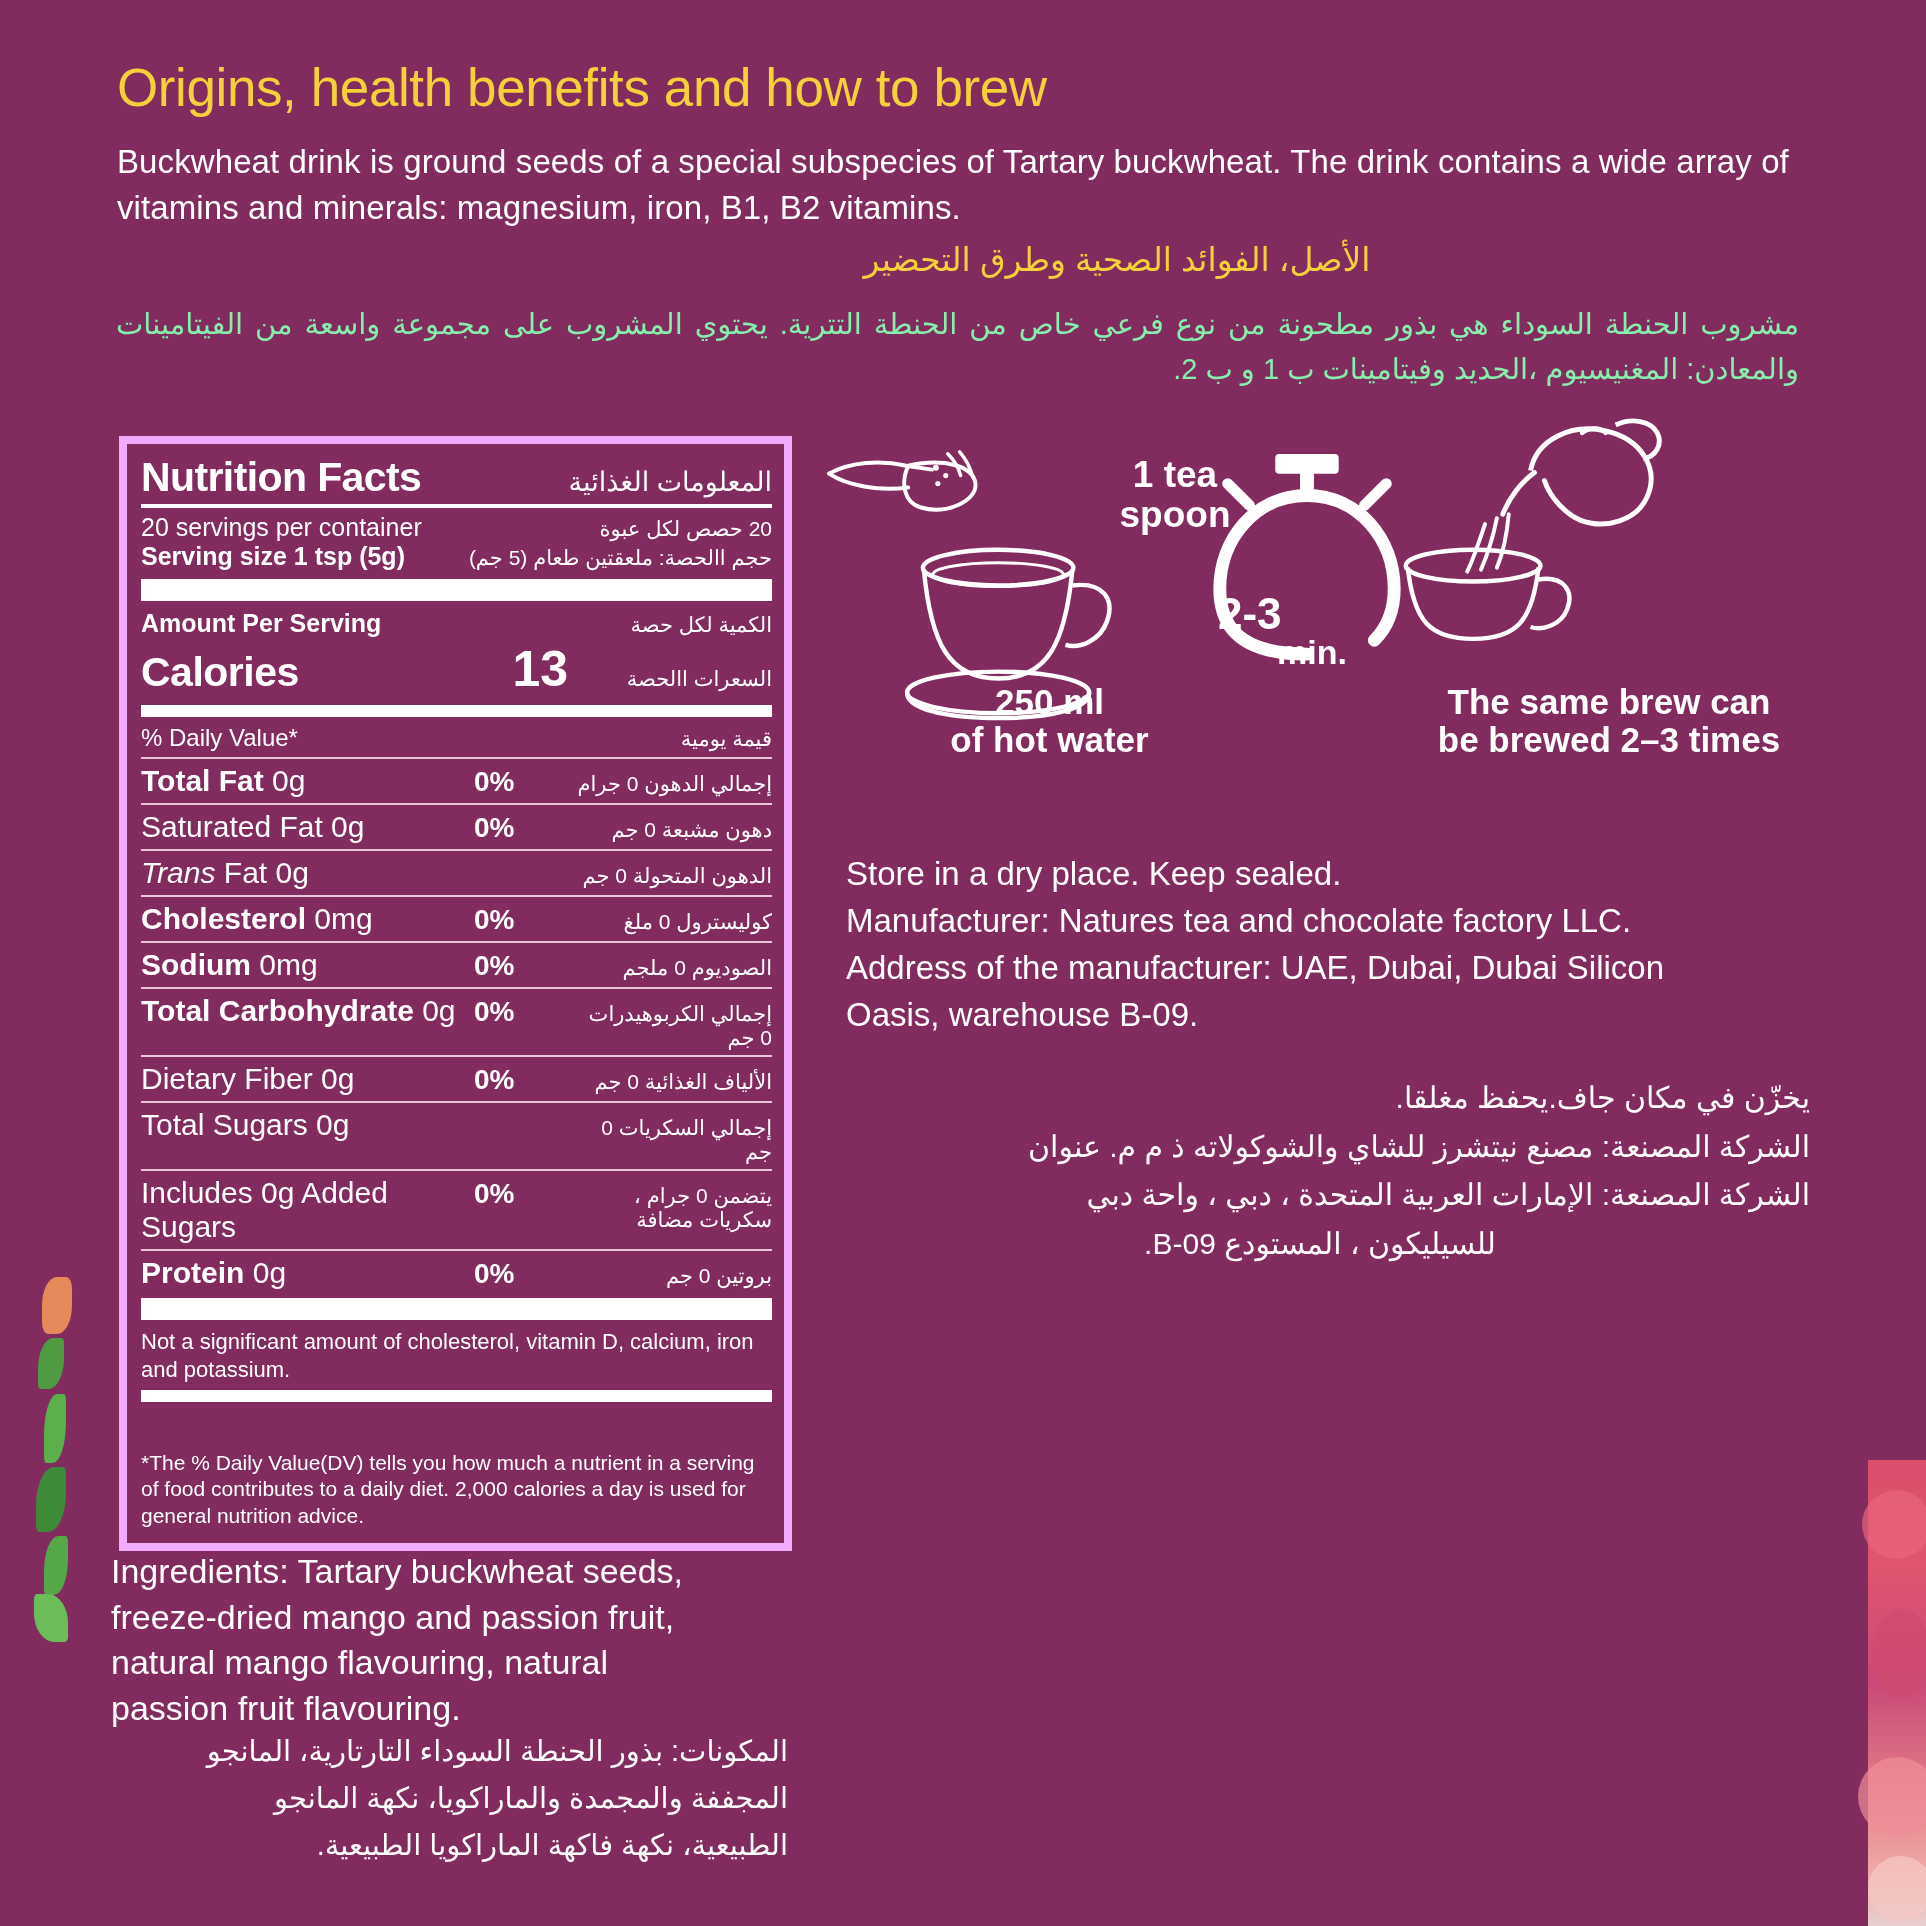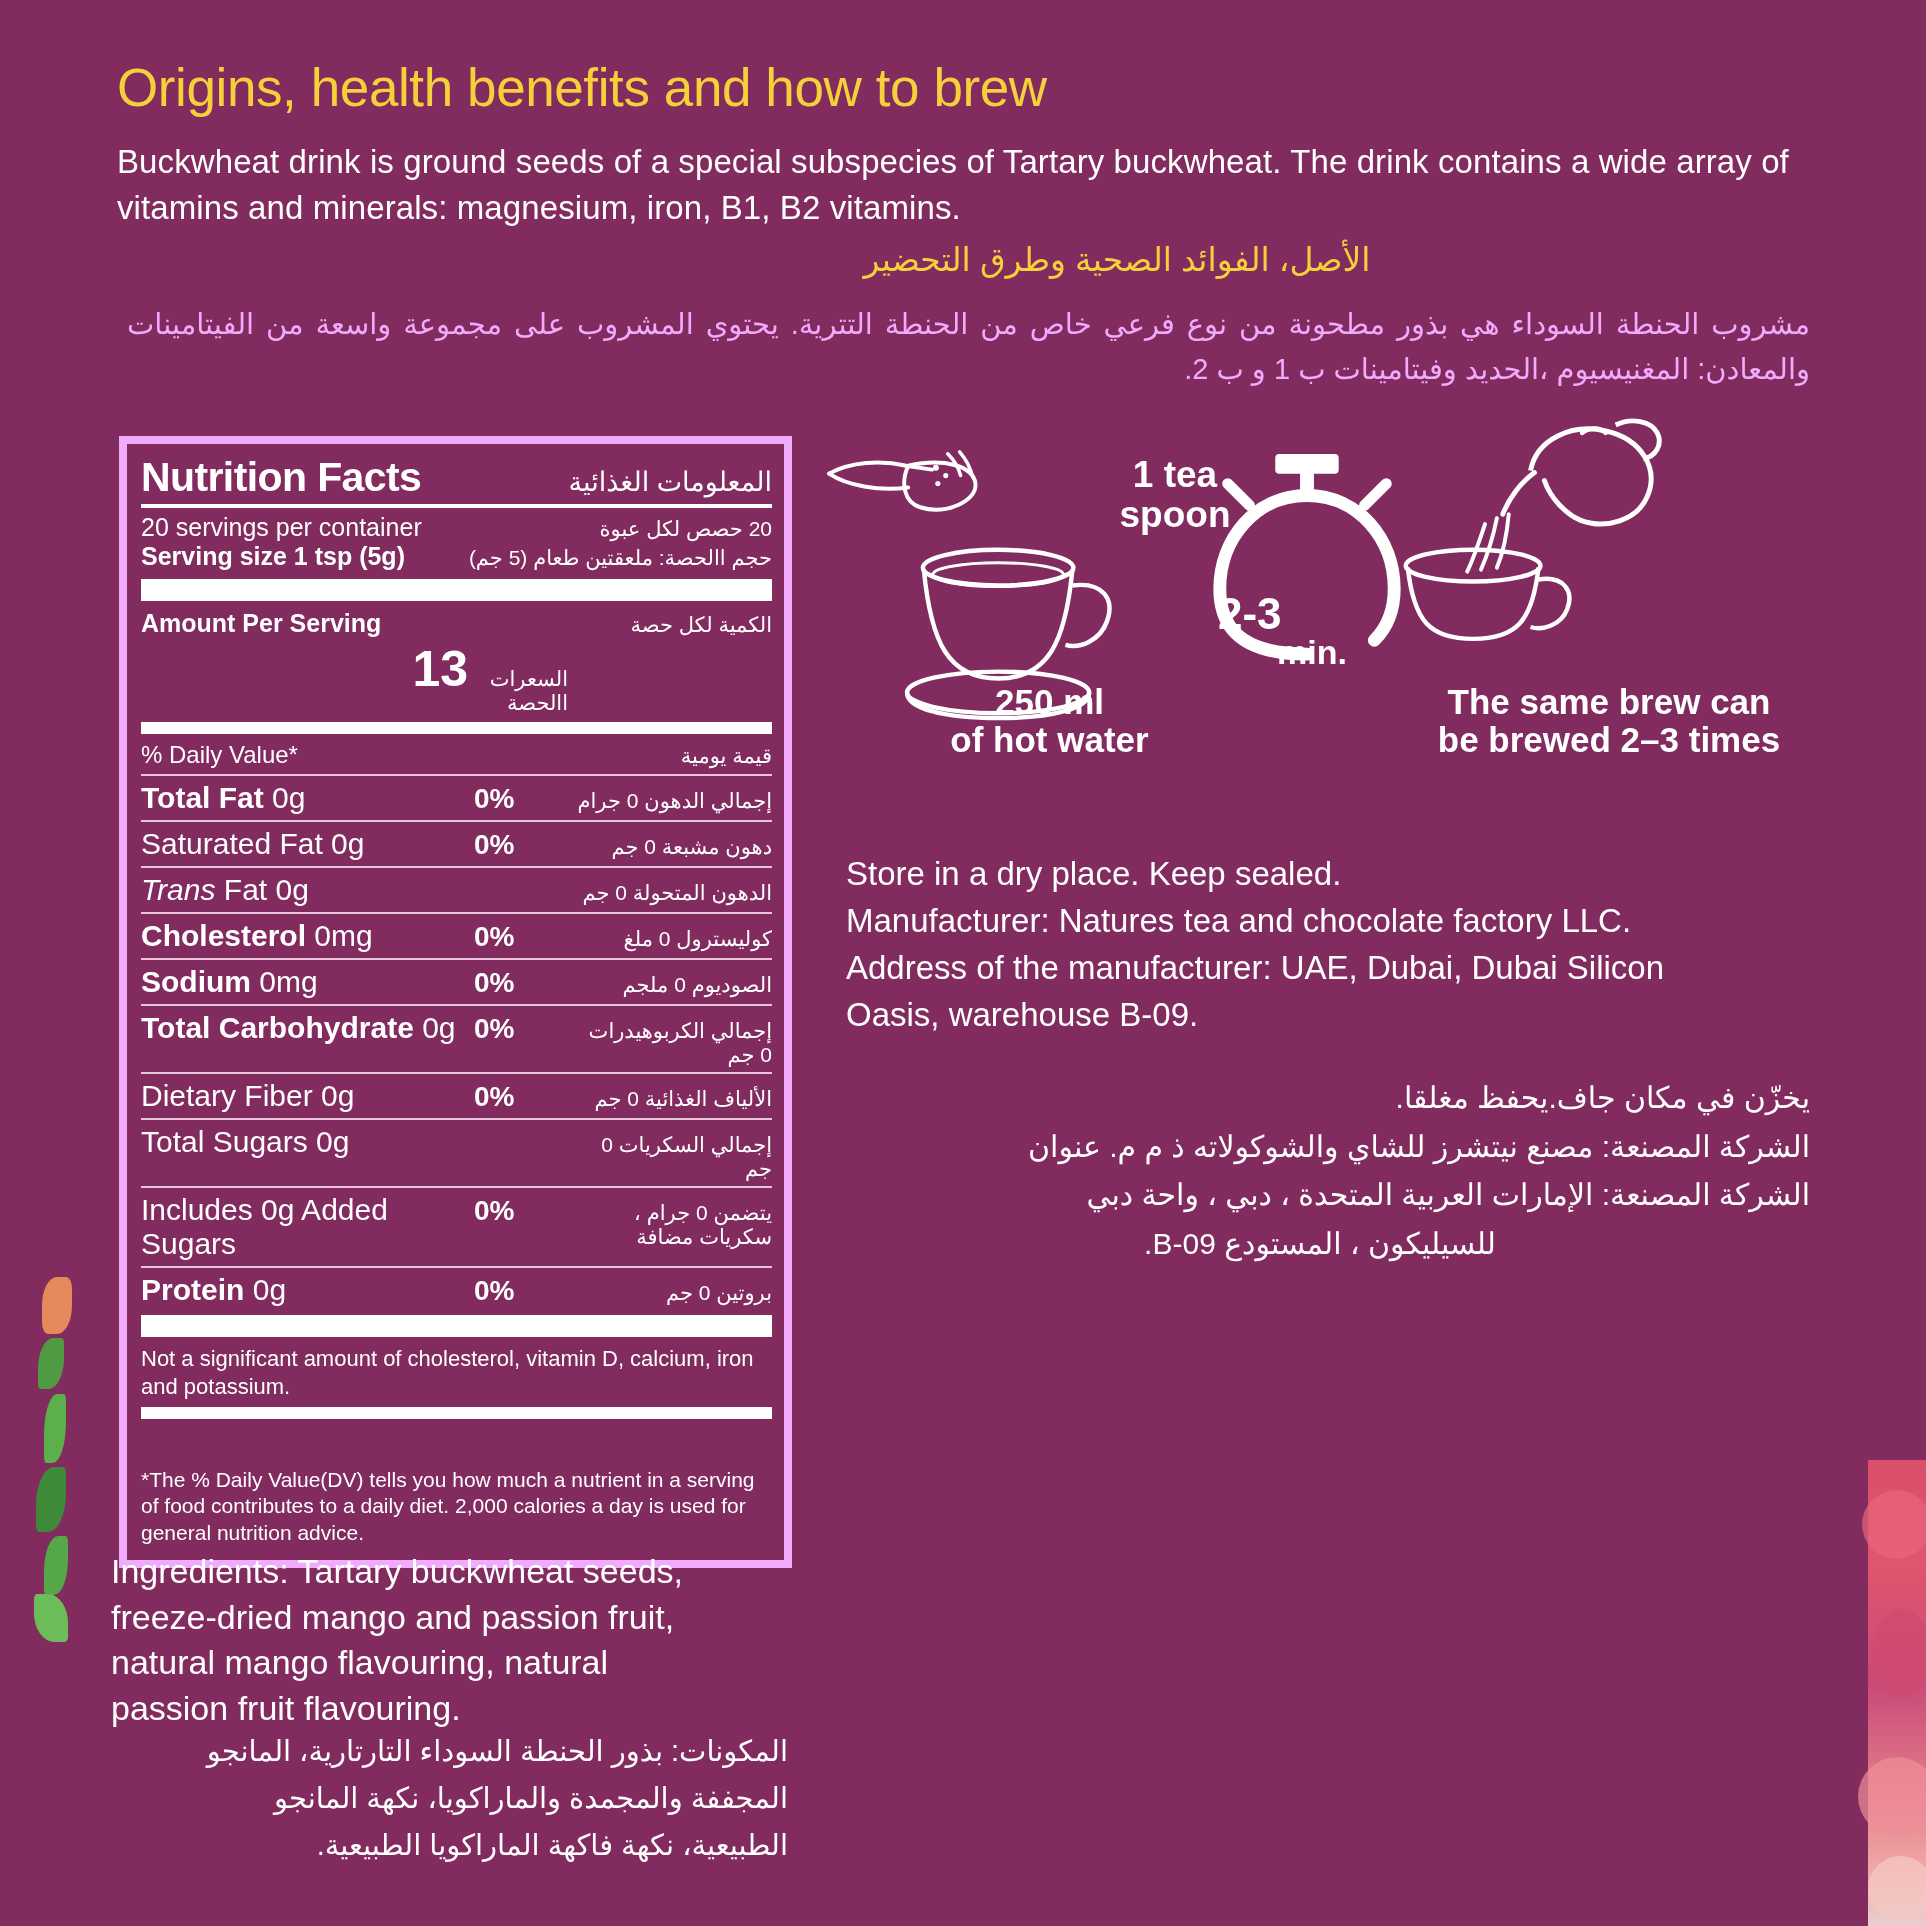--- a/index.html
+++ b/index.html
@@ -91,28 +91,28 @@
     top: 240px;
     width: 1386px;
     text-align: center;
     direction: rtl;
     font-size: 33px;
     color: #f5d03a;
     line-height: 1.2;
   }
   .intro-ar {
     position: absolute;
-    right: 117px;
+    right: 128px;
     top: 302px;
     width: 1683px;
     text-align: justify;
     direction: rtl;
     font-size: 29px;
     line-height: 1.55;
-    color: #f0abfc;
+    color: #86efac;
   }
 
   
   .nf {
     position: absolute;
     left: 119px;
     top: 436px;
     width: 673px;
     border: 8px solid #f0abfc;
     box-sizing: border-box;
@@ -271,20 +271,21 @@
   </div>
 
   <div class="rule-thick"></div>
 
   <div class="nf-row">
     <div class="nf-en nf-sm nf-bold">Amount Per Serving</div>
     <div class="nf-ar">الكمية لكل حصة</div>
   </div>
 
   <div class="nf-grid" style="margin-top:2px;">
+    <div class="nf-cal-label">Calories</div>
     <div class="nf-cal-val" style="text-align:right;">13</div>
     <div class="ar">السعرات االحصة</div>
   </div>
 
   <div class="rule-mid"></div>
 
   <div class="nf-row">
     <div class="nf-en nf-dv">% Daily Value*</div>
     <div class="nf-ar">قيمة يومية</div>
   </div>

